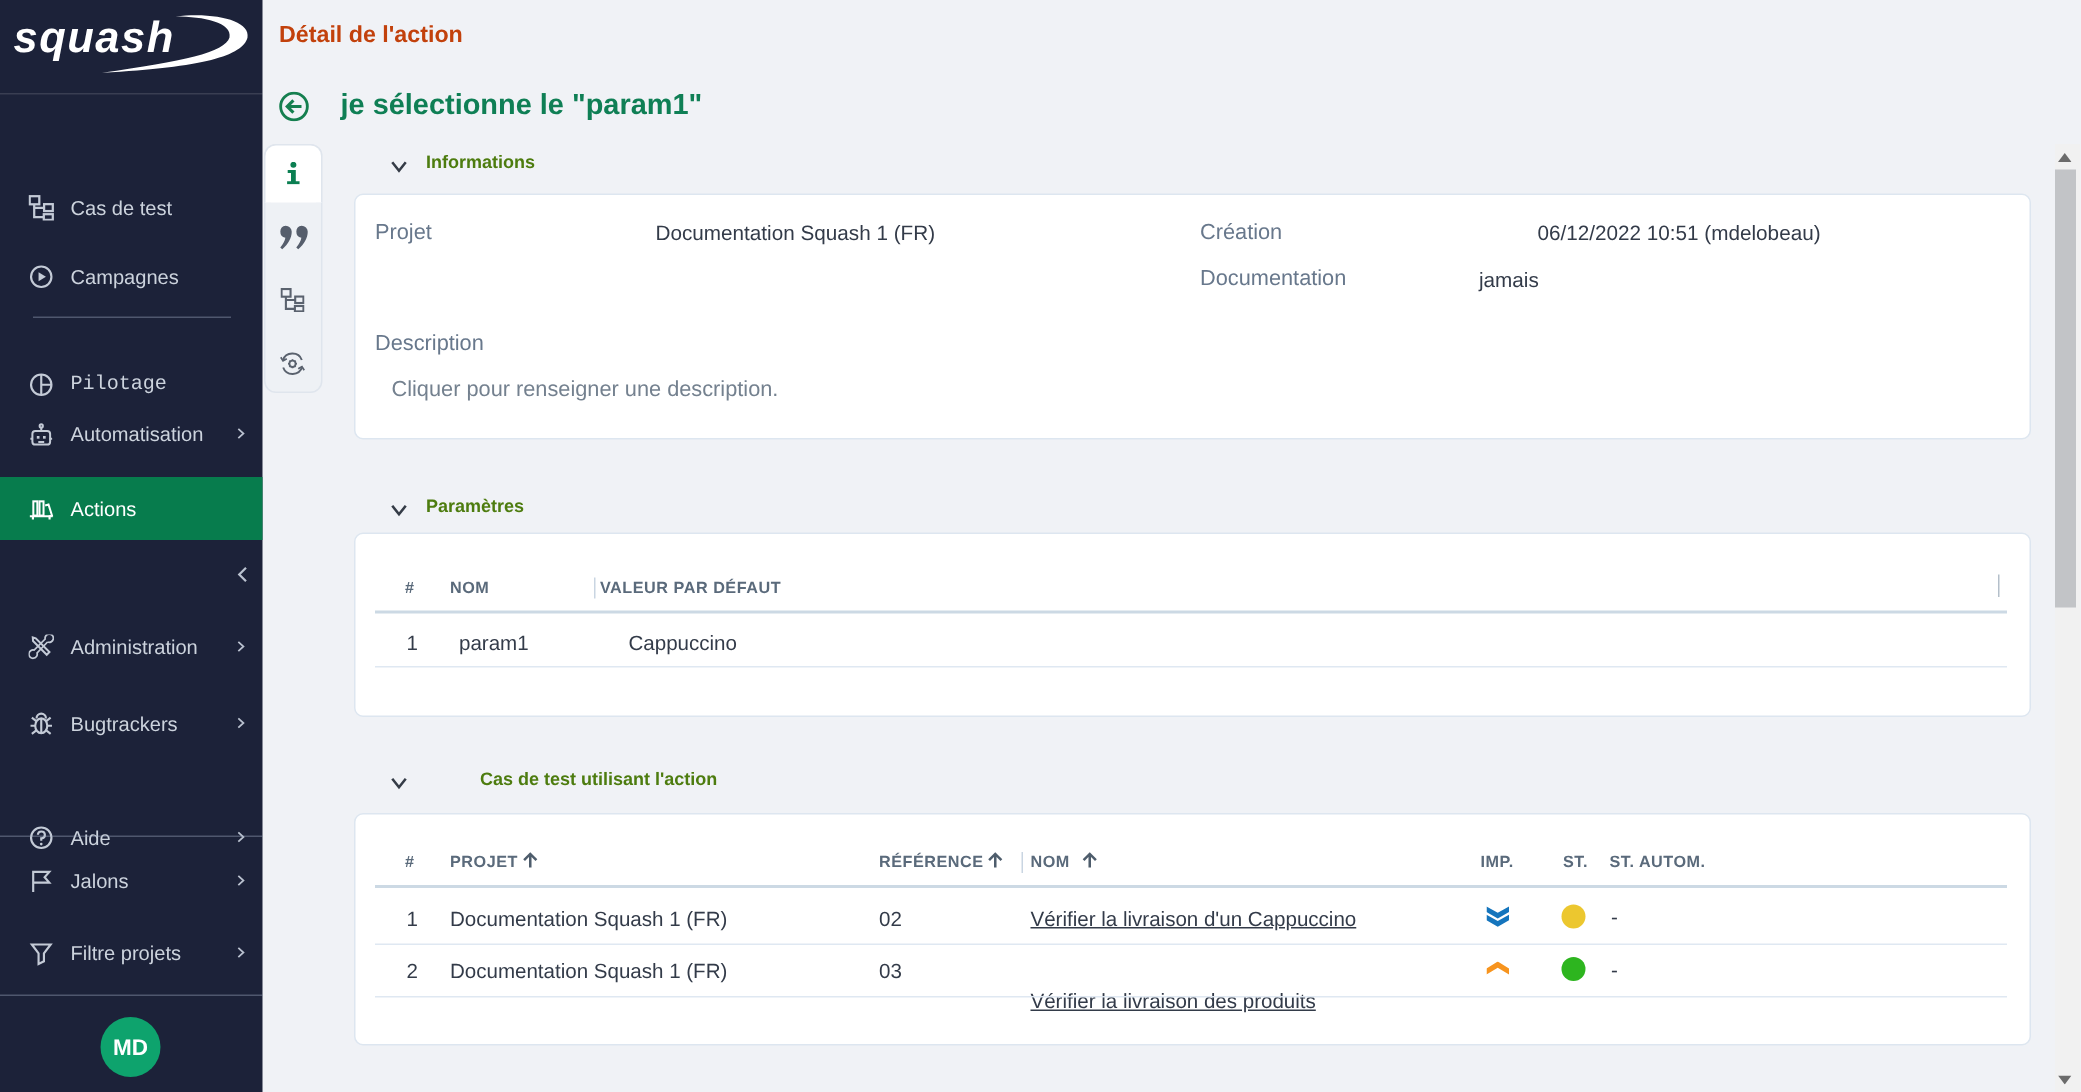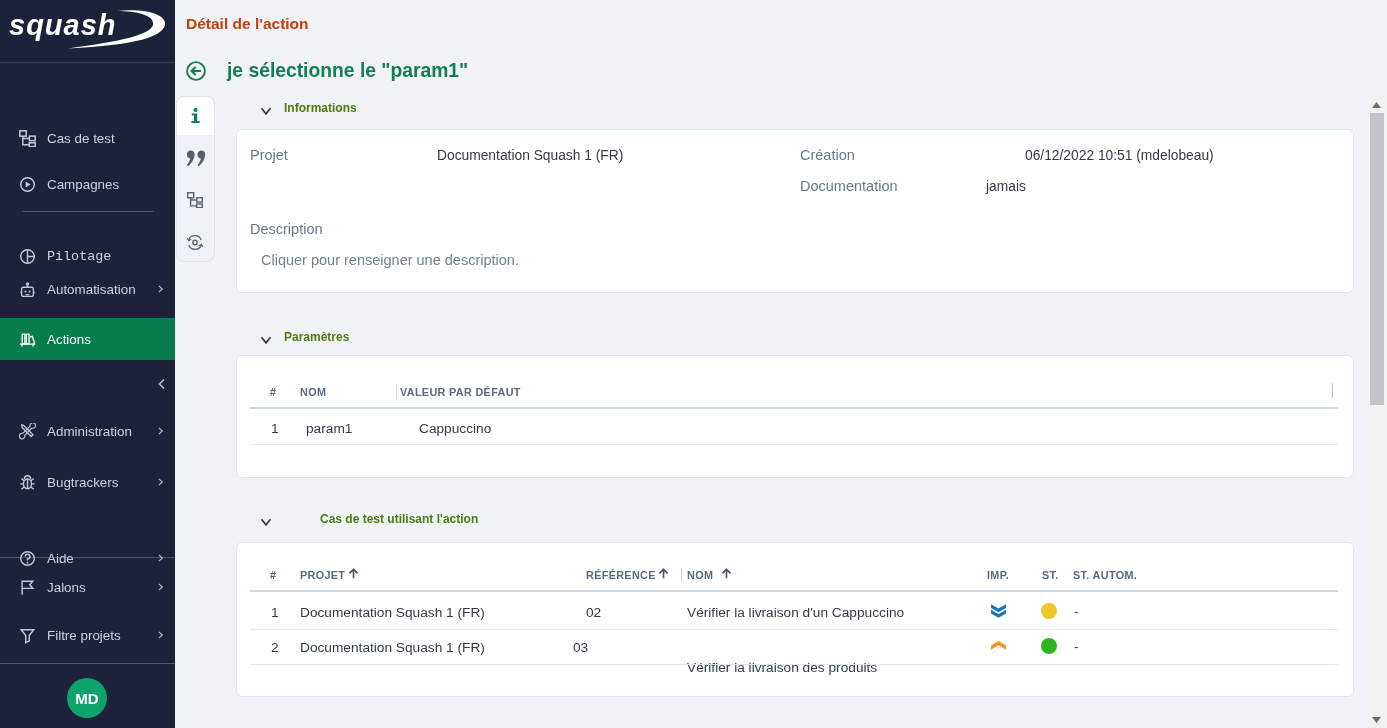--- a/index.html
+++ b/index.html
@@ -38,21 +38,21 @@
   .card { position:absolute; left:236px; width:1118px; background:#fff; border:1px solid #dde6f0; border-radius:6px; }
 
   .lab { position:absolute; font-size:14.5px; color:#68788c; }
   .val { position:absolute; font-size:13.8px; color:#333b49; }
 
   
   .th { position:absolute; font-size:10.8px; font-weight:bold; color:#5a6a7b; letter-spacing:0.35px; }
   .td { position:absolute; font-size:13.7px; color:#333b49; }
   .tline { position:absolute; height:1px; }
   .vsep { position:absolute; width:1px; height:14px; background:#c9d5e2; }
-  .link { }
+  .link { text-decoration:underline; }
   .dot { position:absolute; width:16px; height:16px; border-radius:50%; }
 
   
   #sbtrack { position:absolute; left:1370px; top:96px; width:17px; height:632px; background:#f1f1f1; }
   #sbthumb { position:absolute; left:1370px; top:113px; width:14px; height:292px; background:#c2c4c7; }
   .sbarrow { position:absolute; left:1368px; width:17px; height:17px; display:flex; align-items:center; justify-content:center; }
 </style>
 </head>
 <body>
 
@@ -283,21 +283,21 @@
 <svg class="abs" style="left:991px; top:604px; width:15px; height:14px;" viewBox="0 0 15 13.5" fill="#1575bd">
   <path d="M0 0 L7.5 4.3 L15 0 L15 3.7 L7.5 8 L0 3.7 Z"></path>
   <path d="M0 5.5 L7.5 9.8 L15 5.5 L15 9.2 L7.5 13.5 L0 9.2 Z"></path>
 </svg>
 <div class="dot" style="left:1041px; top:603px; background:#ecc72f;"></div>
 <div class="td" style="left:1074px; top:604px;">-</div>
 <div class="tline" style="left:250px; top:629px; width:1088px; background:#dfe8f2;"></div>
 
 <div class="td" style="left:271px; top:640px;">2</div>
 <div class="td" style="left:300px; top:640px;">Documentation Squash 1 (FR)</div>
-<div class="td" style="left:573px; top:640px;">03</div>
+<div class="td" style="left:586px; top:640px;">03</div>
 <div class="td link" style="left:687px; top:640px;margin-top:20px;">Vérifier la livraison des produits</div>
 <svg class="abs" style="left:991px; top:641px; width:15px; height:9px;" viewBox="0 0 15 9" fill="#f7941e">
   <path d="M0 8.7 L0 4.6 L7.5 0 L15 4.6 L15 8.7 L7.5 4.1 Z"></path>
 </svg>
 <div class="dot" style="left:1041px; top:638px; background:#2db51f;"></div>
 <div class="td" style="left:1074px; top:639px;">-</div>
 <div class="tline" style="left:250px; top:664px; width:1088px; background:#dfe8f2;"></div>
 
 <div id="sbtrack"></div>
 <div class="sbarrow" style="top:96px;">

